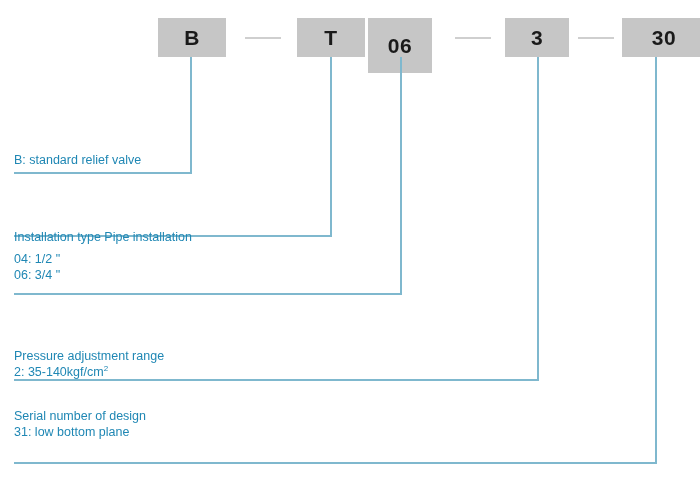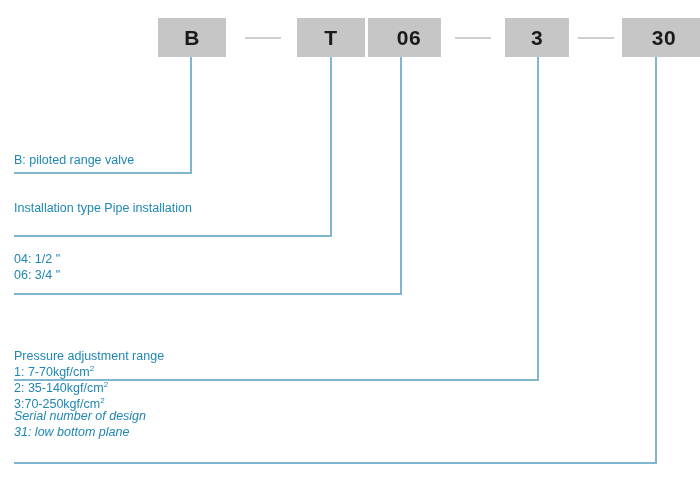--- a/index.html
+++ b/index.html
@@ -62,21 +62,21 @@
     line-height: 0;
   }
 </style>
 </head>
 <body>
 
 <div id="stage">
   <div id="boxes-layer">
       <div class="code-box" style="left: 158px; top: 18px; width: 68px; height: 39px; background: rgb(198, 198, 198);">B</div>
       <div class="code-box" style="left: 297px; top: 18px; width: 68px; height: 39px; background: rgb(198, 198, 198);">T</div>
-      <div class="code-box" style="left: 368px; top: 18px; width: 64px; height: 39px; background: rgb(198, 198, 198); padding-left: 9px;">06</div>
+      <div class="code-box" style="left: 368px; top: 18px; width: 64px; height: 55px; background: rgb(198, 198, 198);">06</div>
       <div class="code-box" style="left: 505px; top: 18px; width: 64px; height: 39px; background: rgb(198, 198, 198);">3</div>
       <div class="code-box" style="left: 622px; top: 18px; width: 84px; height: 39px; background: rgb(198, 198, 198);">30</div>
     </div>
   <div id="separators-layer">
       <div class="dash" style="left: 245px; width: 36px; top: 36.5px;"></div>
       <div class="dash" style="left: 455px; width: 36px; top: 36.5px;"></div>
       <div class="dash" style="left: 578px; width: 36px; top: 36.5px;"></div>
     </div>
   <div id="leaders-layer">
       <div class="v-line" style="left: 190px; top: 57px; height: 115px; background: rgb(127, 184, 206);"></div>
@@ -85,33 +85,31 @@
       <div class="h-line" style="left: 14px; top: 235px; width: 318px; background: rgb(127, 184, 206);"></div>
       <div class="v-line" style="left: 400px; top: 57px; height: 236px; background: rgb(127, 184, 206);"></div>
       <div class="h-line" style="left: 14px; top: 293px; width: 388px; background: rgb(127, 184, 206);"></div>
       <div class="v-line" style="left: 537px; top: 57px; height: 322px; background: rgb(127, 184, 206);"></div>
       <div class="h-line" style="left: 14px; top: 379px; width: 525px; background: rgb(127, 184, 206);"></div>
       <div class="v-line" style="left: 655px; top: 57px; height: 405px; background: rgb(127, 184, 206);"></div>
       <div class="h-line" style="left: 14px; top: 462px; width: 643px; background: rgb(127, 184, 206);"></div>
     </div>
   <div id="labels-layer">
       <div class="label-block" style="left: 14px; top: 152px; color: rgb(31, 135, 180);">
-        <span class="line">B: piloted range valve</span>
+        <span class="line">B: standard relief valve</span>
       </div>
-      <div class="label-block" style="left: 14px; top: 200px; color: rgb(31, 135, 180);">
+      <div class="label-block" style="left: 14px; top: 229px; color: rgb(31, 135, 180);">
         <span class="line">Installation type Pipe installation</span>
       </div>
       <div class="label-block" style="left: 14px; top: 251px; color: rgb(31, 135, 180);">
         <span class="line">04: 1/2 "</span>
         <span class="line">06: 3/4 "</span>
       </div>
       <div class="label-block" style="left: 14px; top: 316px; color: rgb(31, 135, 180); margin-top: 32px;">
         <span class="line">Pressure adjustment range</span>
-        <span class="line">1: 7-70kgf/cm<sup>2</sup></span>
         <span class="line">2: 35-140kgf/cm<sup>2</sup></span>
-        <span class="line">3:70-250kgf/cm<sup>2</sup></span>
       </div>
-      <div class="label-block" style="left: 14px; top: 408px; color: rgb(31, 135, 180); font-style: italic;">
+      <div class="label-block" style="left: 14px; top: 408px; color: rgb(31, 135, 180);">
         <span class="line">Serial number of design</span>
         <span class="line">31: low bottom plane</span>
       </div>
     </div>
 </div>
 
 </body></html>

